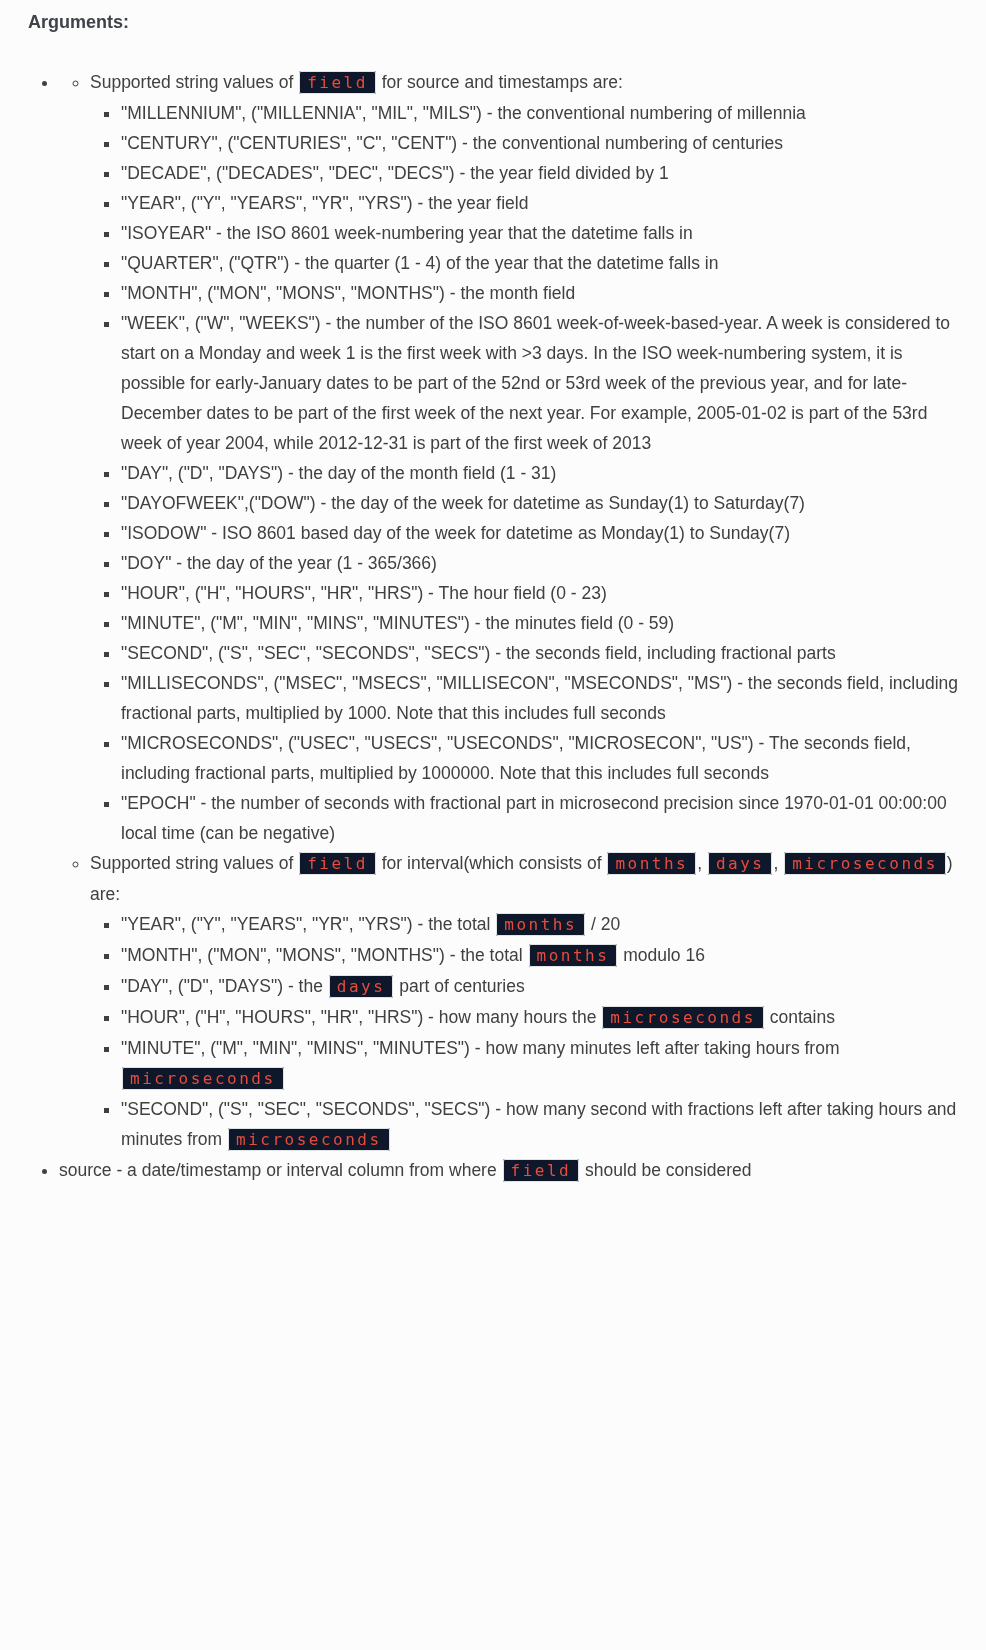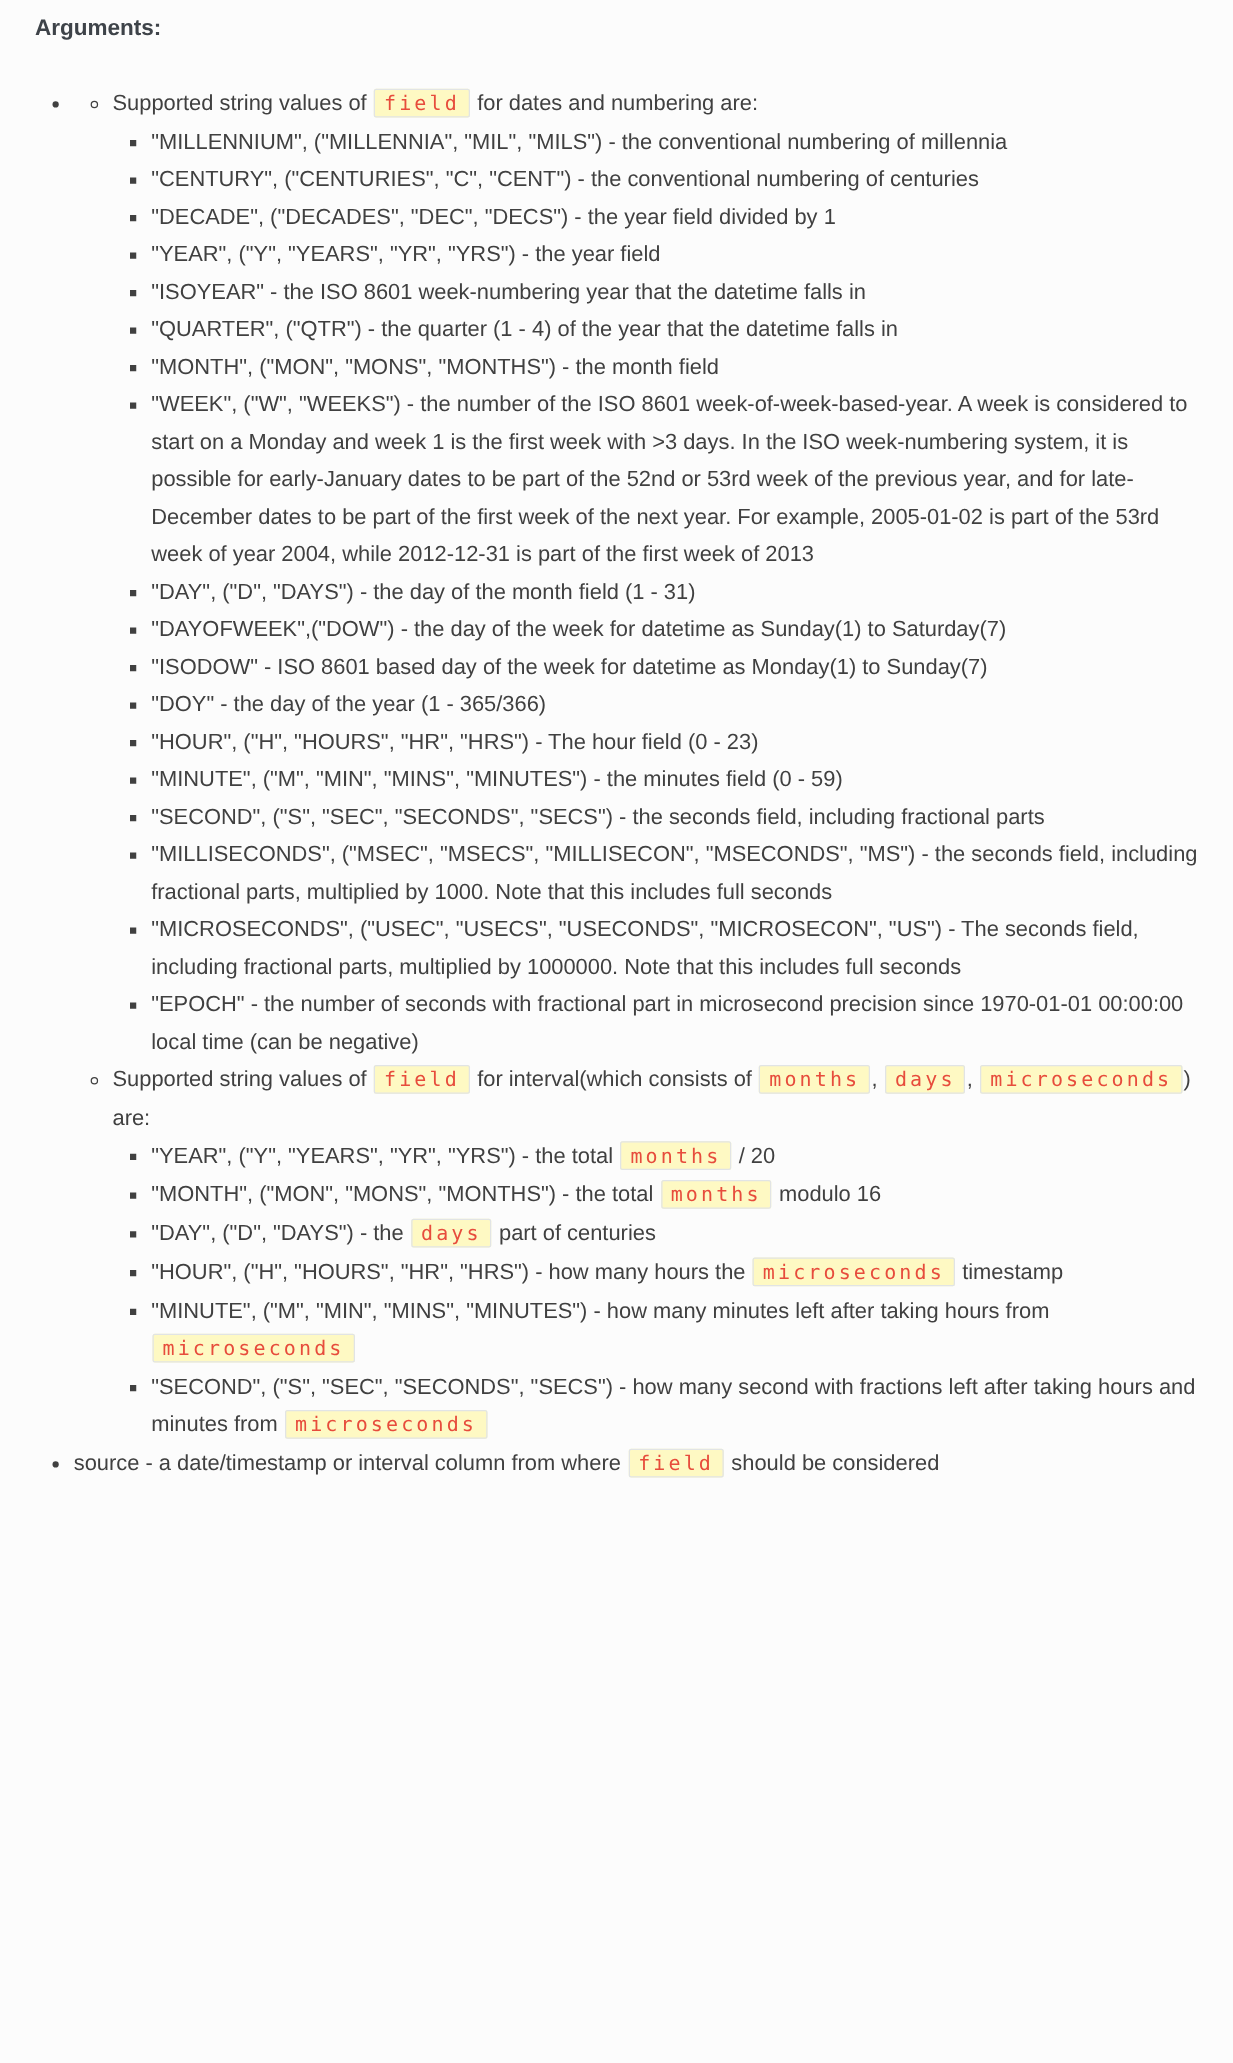--- a/index.html
+++ b/index.html
@@ -33,37 +33,37 @@
   ul.level3 { list-style-type: square; }
   li {
     margin: 0;
     padding: 0;
   }
   code.literal {
     font-family: "DejaVu Sans Mono", monospace;
     font-size: 16px;
     letter-spacing: 2.5px;
     color: #e74c3c;
-    background: #fef9c3;
+    background: #0f172a;
     border: 1px solid #e1e4e5;
     border-radius: 2px;
     padding: 1px 7px;
     margin: 0 1px;
     white-space: nowrap;
   }
 </style>
 </head>
 <body>
 
 <div class="page">
   <p class="heading">Arguments:</p>
   <div>
       <ul class="level1">
         <li><ul class="level2">
-            <li><span>Supported string values of </span><code class="literal">field</code><span> for dates and numbering are:</span><ul class="level3">
+            <li><span>Supported string values of </span><code class="literal">field</code><span> for source and timestamps are:</span><ul class="level3">
                 <li><span>"MILLENNIUM", ("MILLENNIA", "MIL", "MILS") - the conventional numbering of millennia</span></li>
                 <li><span>"CENTURY", ("CENTURIES", "C", "CENT") - the conventional numbering of centuries</span></li>
                 <li><span>"DECADE", ("DECADES", "DEC", "DECS") - the year field divided by 1</span></li>
                 <li><span>"YEAR", ("Y", "YEARS", "YR", "YRS") - the year field</span></li>
                 <li><span>"ISOYEAR" - the ISO 8601 week-numbering year that the datetime falls in</span></li>
                 <li><span>"QUARTER", ("QTR") - the quarter (1 - 4) of the year that the datetime falls in</span></li>
                 <li><span>"MONTH", ("MON", "MONS", "MONTHS") - the month field</span></li>
                 <li><span>"WEEK", ("W", "WEEKS") - the number of the ISO 8601 week-of-week-based-year. A week is considered to start on a Monday and week 1 is the first week with &gt;3 days. In the ISO week-numbering system, it is possible for early-January dates to be part of the 52nd or 53rd week of the previous year, and for late-December dates to be part of the first week of the next year. For example, 2005-01-02 is part of the 53rd week of year 2004, while 2012-12-31 is part of the first week of 2013</span></li>
                 <li><span>"DAY", ("D", "DAYS") - the day of the month field (1 - 31)</span></li>
                 <li><span>"DAYOFWEEK",("DOW") - the day of the week for datetime as Sunday(1) to Saturday(7)</span></li>
@@ -73,21 +73,21 @@
                 <li><span>"MINUTE", ("M", "MIN", "MINS", "MINUTES") - the minutes field (0 - 59)</span></li>
                 <li><span>"SECOND", ("S", "SEC", "SECONDS", "SECS") - the seconds field, including fractional parts</span></li>
                 <li><span>"MILLISECONDS", ("MSEC", "MSECS", "MILLISECON", "MSECONDS", "MS") - the seconds field, including fractional parts, multiplied by 1000. Note that this includes full seconds</span></li>
                 <li><span>"MICROSECONDS", ("USEC", "USECS", "USECONDS", "MICROSECON", "US") - The seconds field, including fractional parts, multiplied by 1000000. Note that this includes full seconds</span></li>
                 <li><span>"EPOCH" - the number of seconds with fractional part in microsecond precision since 1970-01-01 00:00:00 local time (can be negative)</span></li>
               </ul></li>
             <li><span>Supported string values of </span><code class="literal">field</code><span> for interval(which consists of </span><code class="literal">months</code><span>, </span><code class="literal">days</code><span>, </span><code class="literal">microseconds</code><span>) are:</span><ul class="level3">
                 <li><span>"YEAR", ("Y", "YEARS", "YR", "YRS") - the total </span><code class="literal">months</code><span> / 20</span></li>
                 <li><span>"MONTH", ("MON", "MONS", "MONTHS") - the total </span><code class="literal">months</code><span> modulo 16</span></li>
                 <li><span>"DAY", ("D", "DAYS") - the </span><code class="literal">days</code><span> part of centuries</span></li>
-                <li><span>"HOUR", ("H", "HOURS", "HR", "HRS") - how many hours the </span><code class="literal">microseconds</code><span> timestamp</span></li>
+                <li><span>"HOUR", ("H", "HOURS", "HR", "HRS") - how many hours the </span><code class="literal">microseconds</code><span> contains</span></li>
                 <li><span>"MINUTE", ("M", "MIN", "MINS", "MINUTES") - how many minutes left after taking hours from </span><code class="literal">microseconds</code></li>
                 <li><span>"SECOND", ("S", "SEC", "SECONDS", "SECS") - how many second with fractions left after taking hours and minutes from </span><code class="literal">microseconds</code></li>
               </ul></li>
           </ul></li>
         <li><span>source - a date/timestamp or interval column from where </span><code class="literal">field</code><span> should be considered</span></li>
       </ul>
     </div>
 </div>
 
 </body></html>

